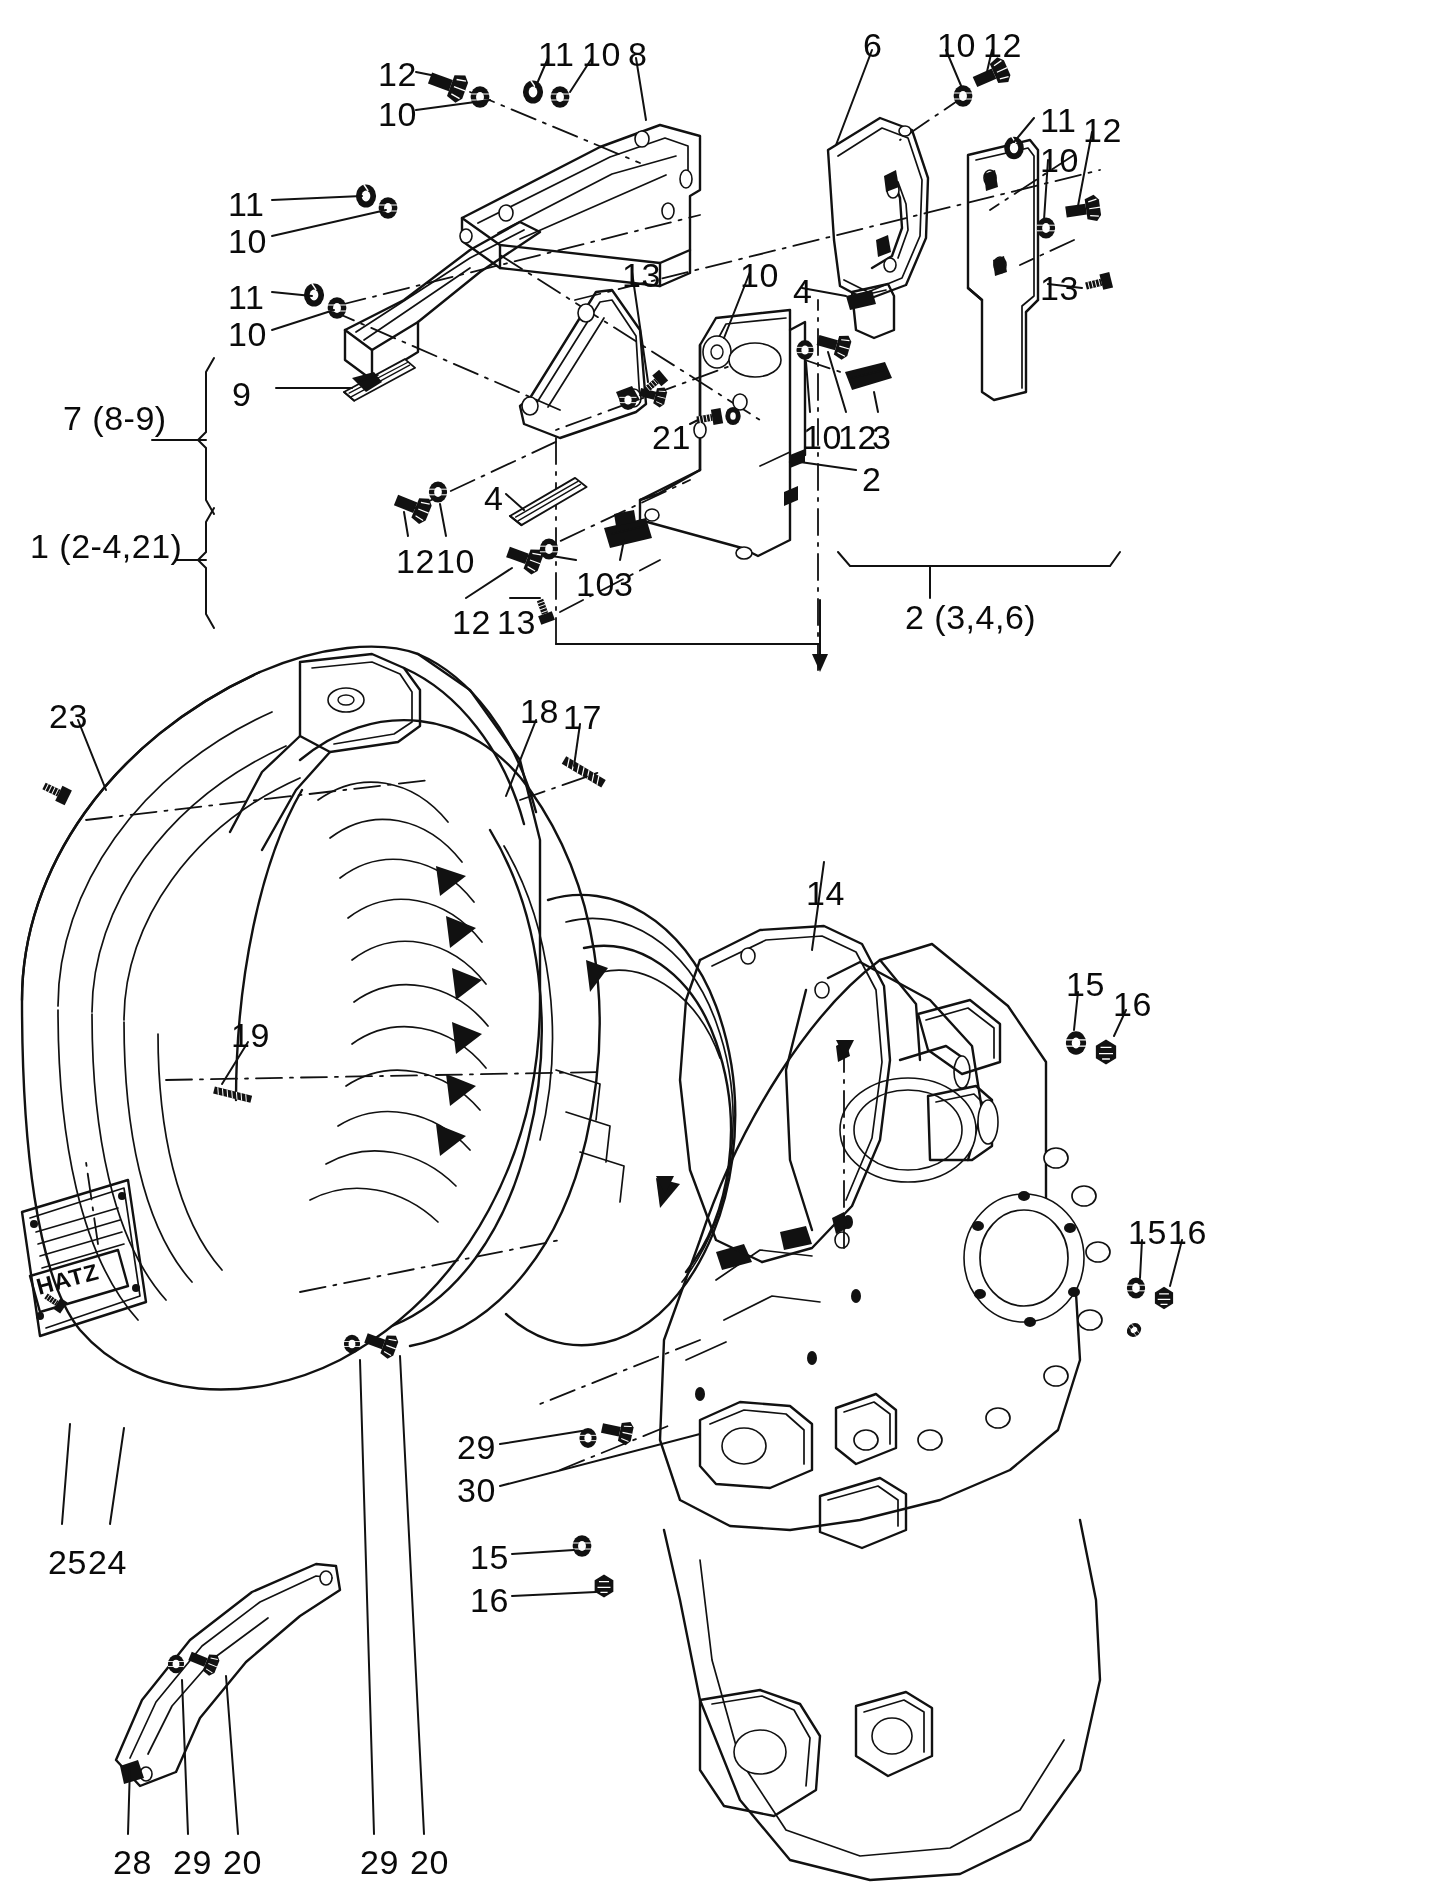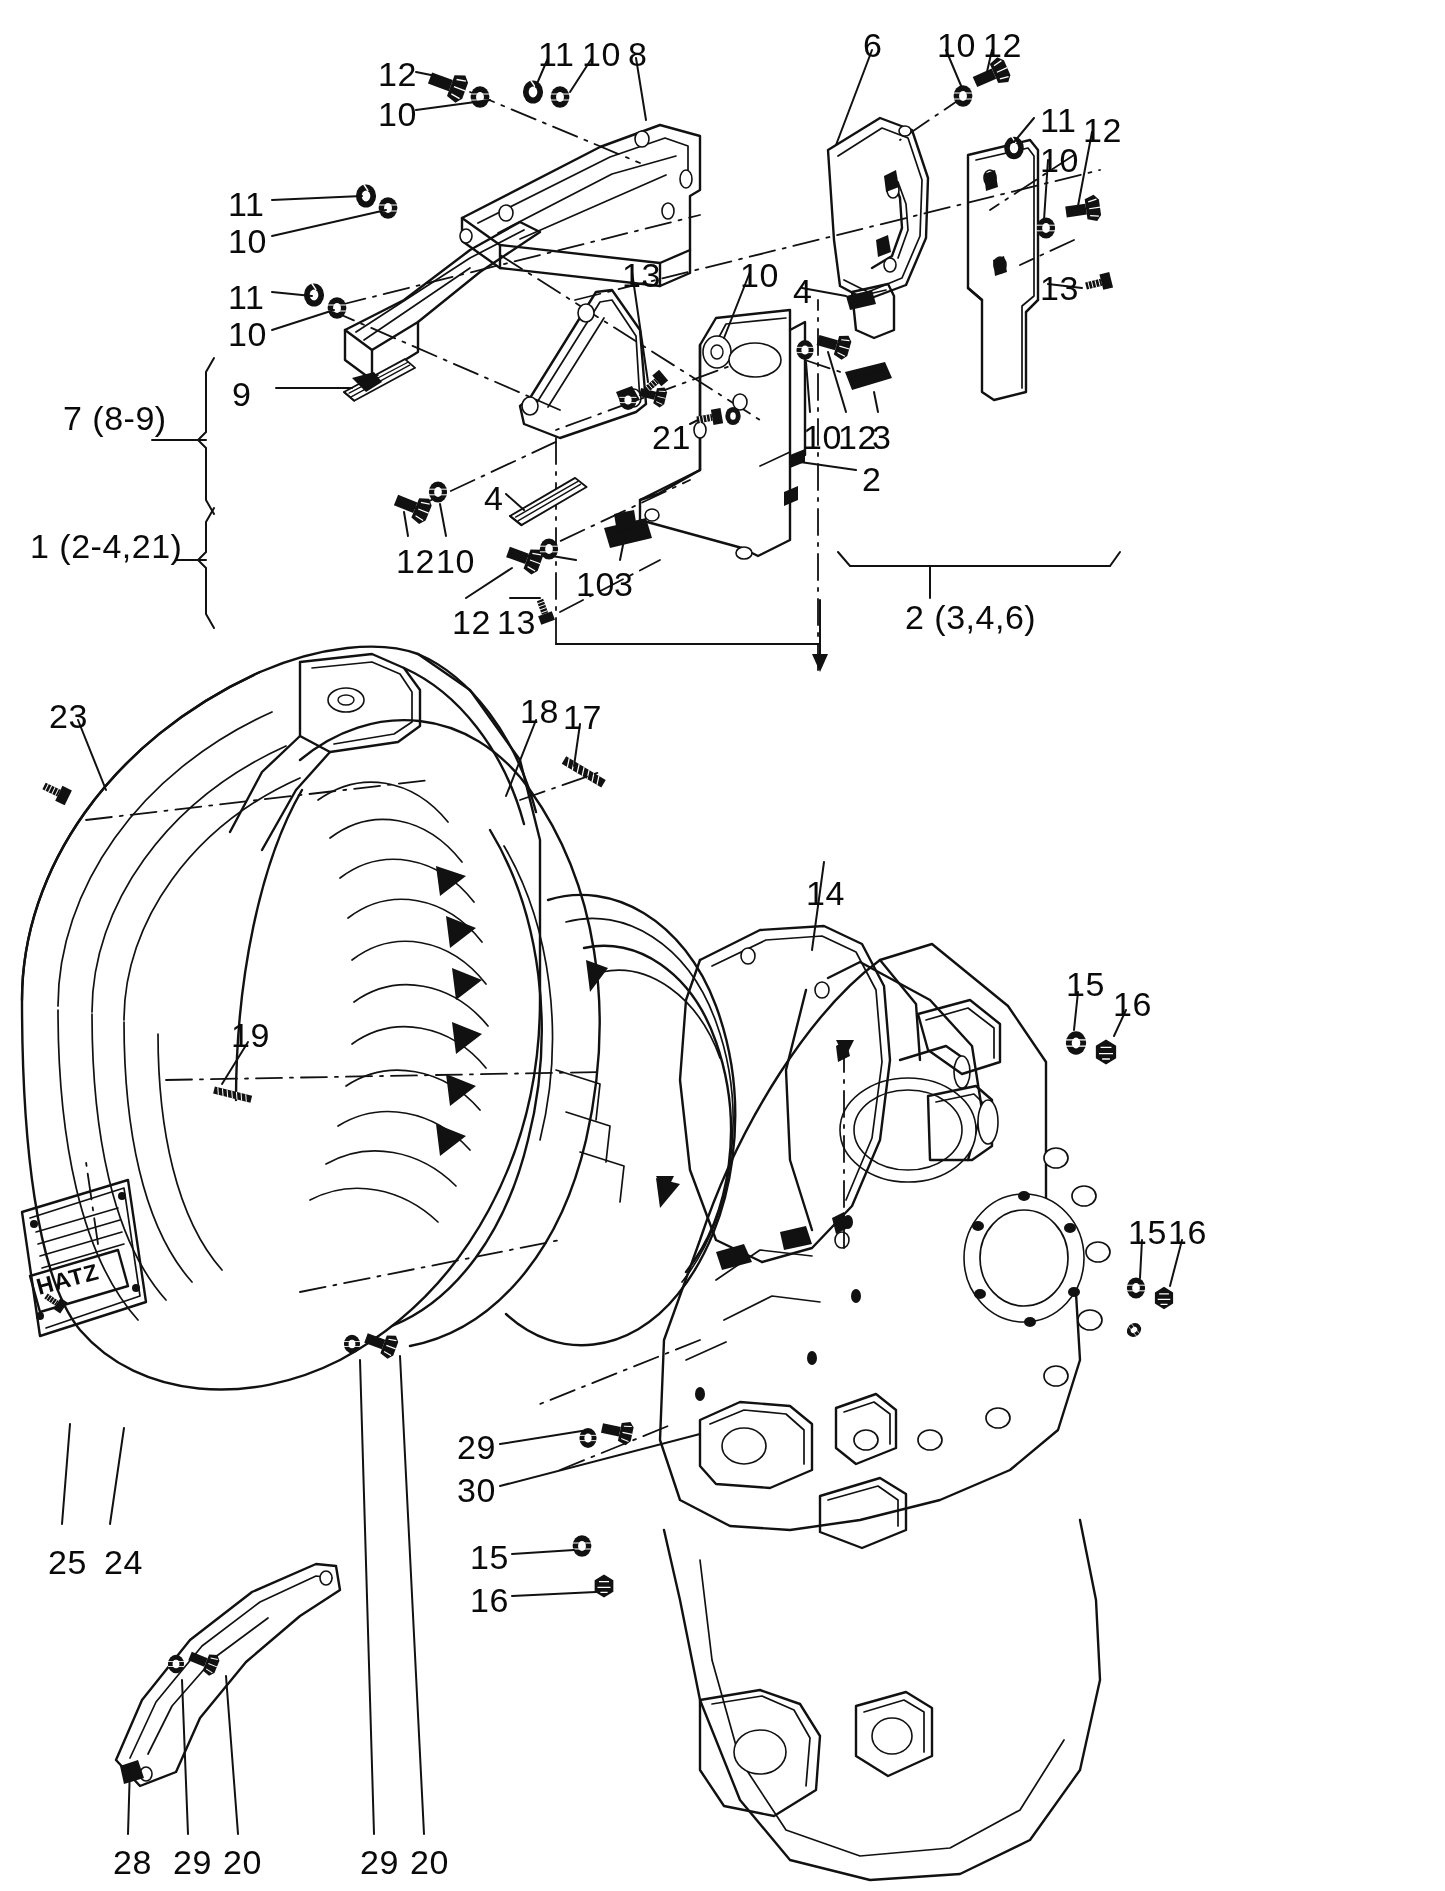--- a/index.html
+++ b/index.html
@@ -726,21 +726,21 @@
       <div class="callout" style="left: 49px; top: 699px;">23</div>
       <div class="callout" style="left: 520px; top: 694px;">18</div>
       <div class="callout" style="left: 563px; top: 700px;">17</div>
       <div class="callout" style="left: 806px; top: 838px; margin-top: 38px;">14</div>
       <div class="callout" style="left: 1066px; top: 967px;">15</div>
       <div class="callout" style="left: 1113px; top: 987px;">16</div>
       <div class="callout" style="left: 231px; top: 1018px;">19</div>
       <div class="callout" style="left: 1128px; top: 1215px;">15</div>
       <div class="callout" style="left: 1168px; top: 1215px;">16</div>
       <div class="callout" style="left: 48px; top: 1545px;">25</div>
-      <div class="callout" style="left: 104px; top: 1545px;">24</div>
+      <div class="callout" style="left: 88px; top: 1545px;">24</div>
       <div class="callout" style="left: 457px; top: 1430px;">29</div>
       <div class="callout" style="left: 457px; top: 1473px;">30</div>
       <div class="callout" style="left: 470px; top: 1540px;">15</div>
       <div class="callout" style="left: 470px; top: 1583px;">16</div>
       <div class="callout" style="left: 113px; top: 1845px;">28</div>
       <div class="callout" style="left: 173px; top: 1845px;">29</div>
       <div class="callout" style="left: 223px; top: 1845px;">20</div>
       <div class="callout" style="left: 360px; top: 1845px;">29</div>
       <div class="callout" style="left: 410px; top: 1845px;">20</div>
       <div class="callout grp" style="left: 63px; top: 401px;">7 (8-9)</div>

